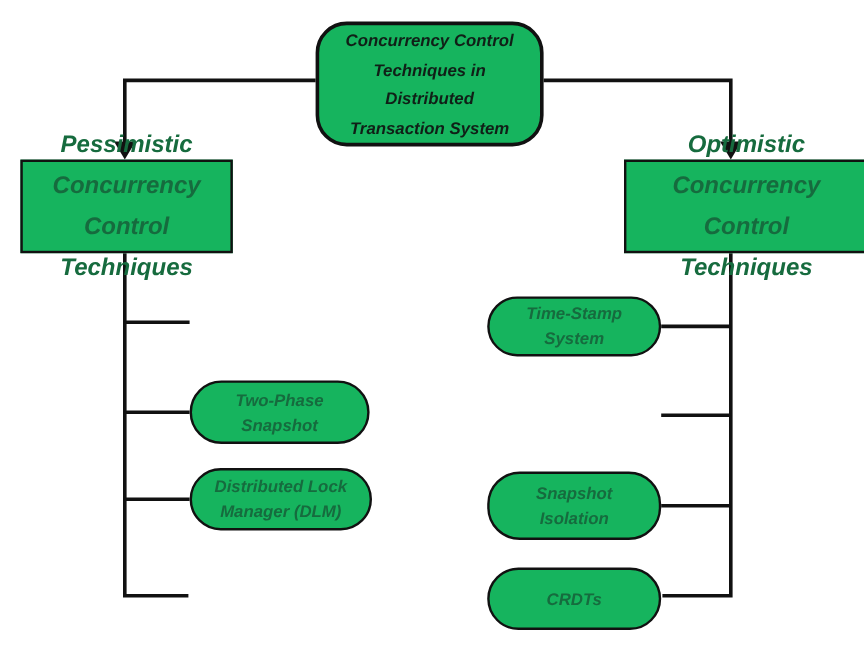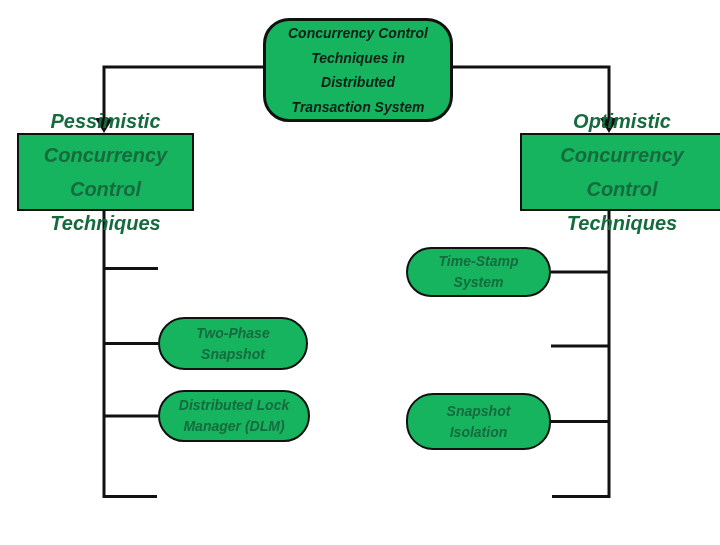--- a/index.html
+++ b/index.html
@@ -115,14 +115,17 @@
     <span class="label">Time-Stamp
 System</span>
   </div>
 
 
   <div class="node pill" style="left:406px; top:393px; width:145px; height:57px;">
     <span class="label">Snapshot
 Isolation</span>
   </div>
 
+  <div class="node pill" style="left:406px; top:473px; width:145px; height:52px;">
+    <span class="label">CRDTs</span>
+  </div>
 
 </div>
 
 </body></html>

